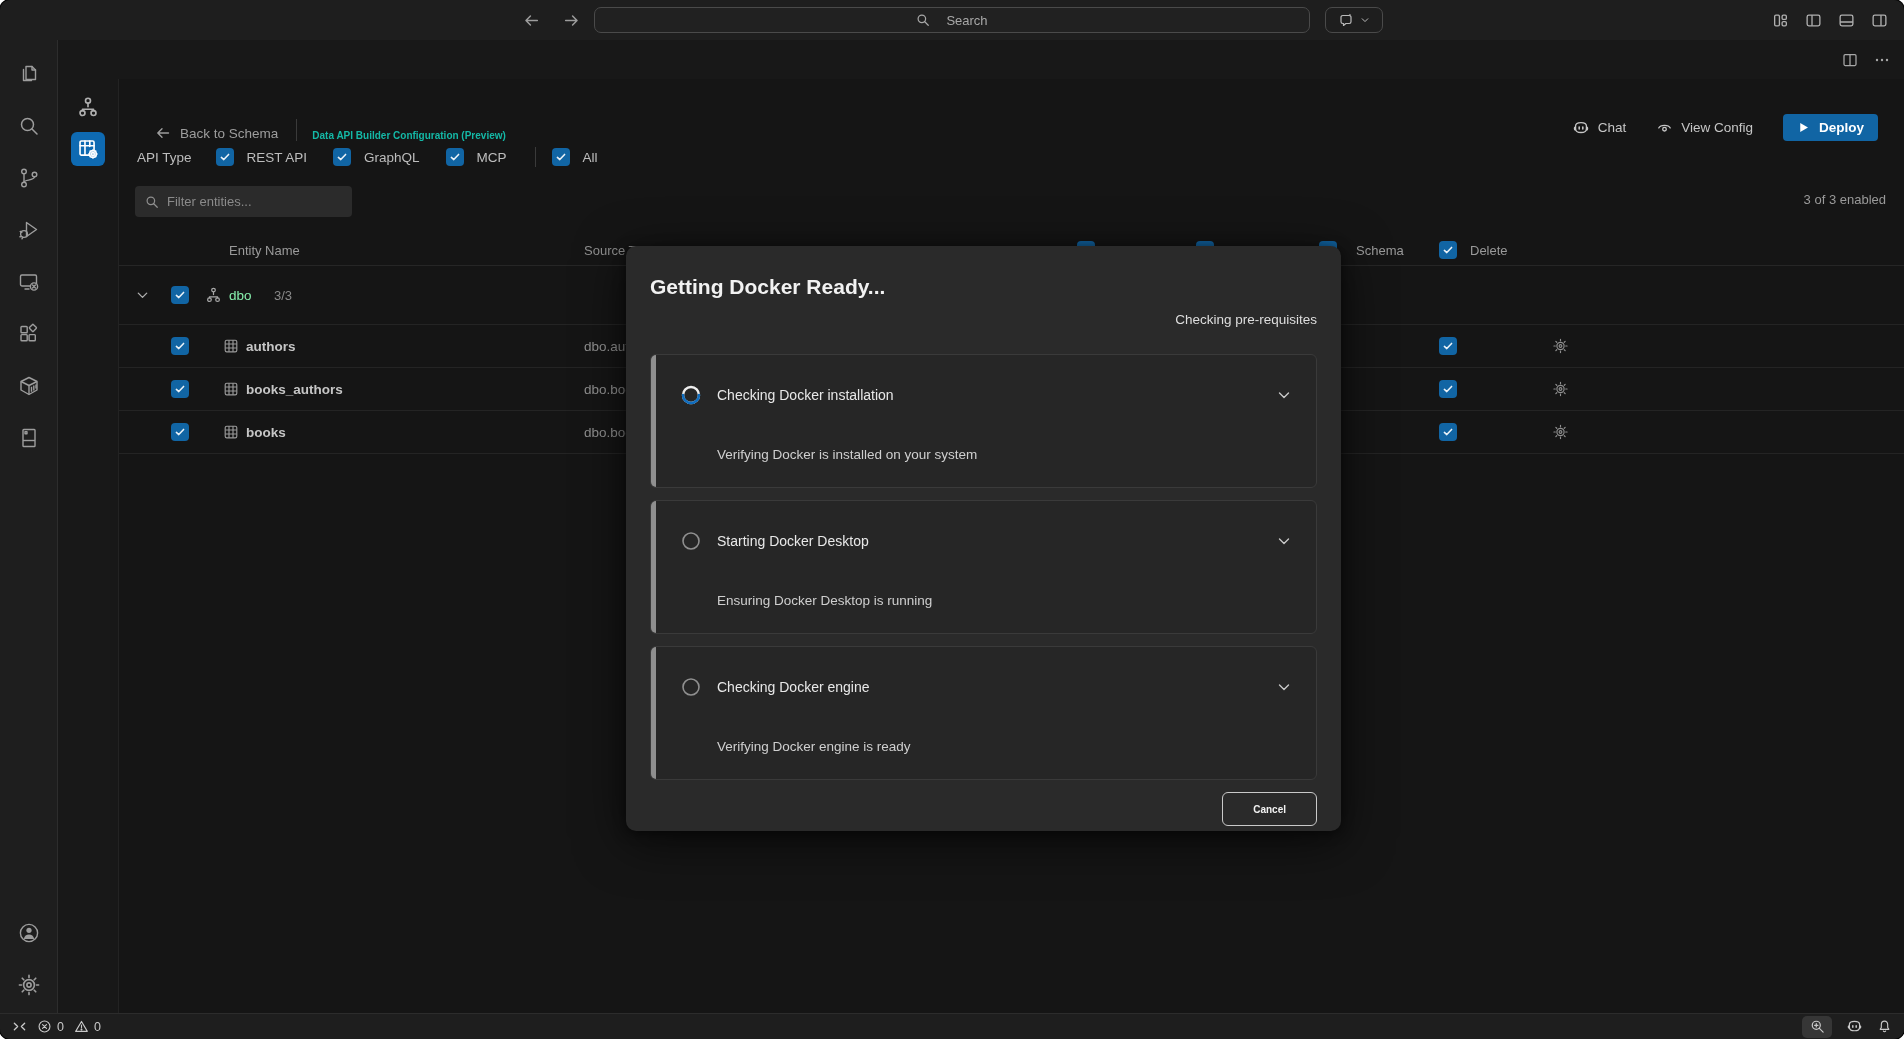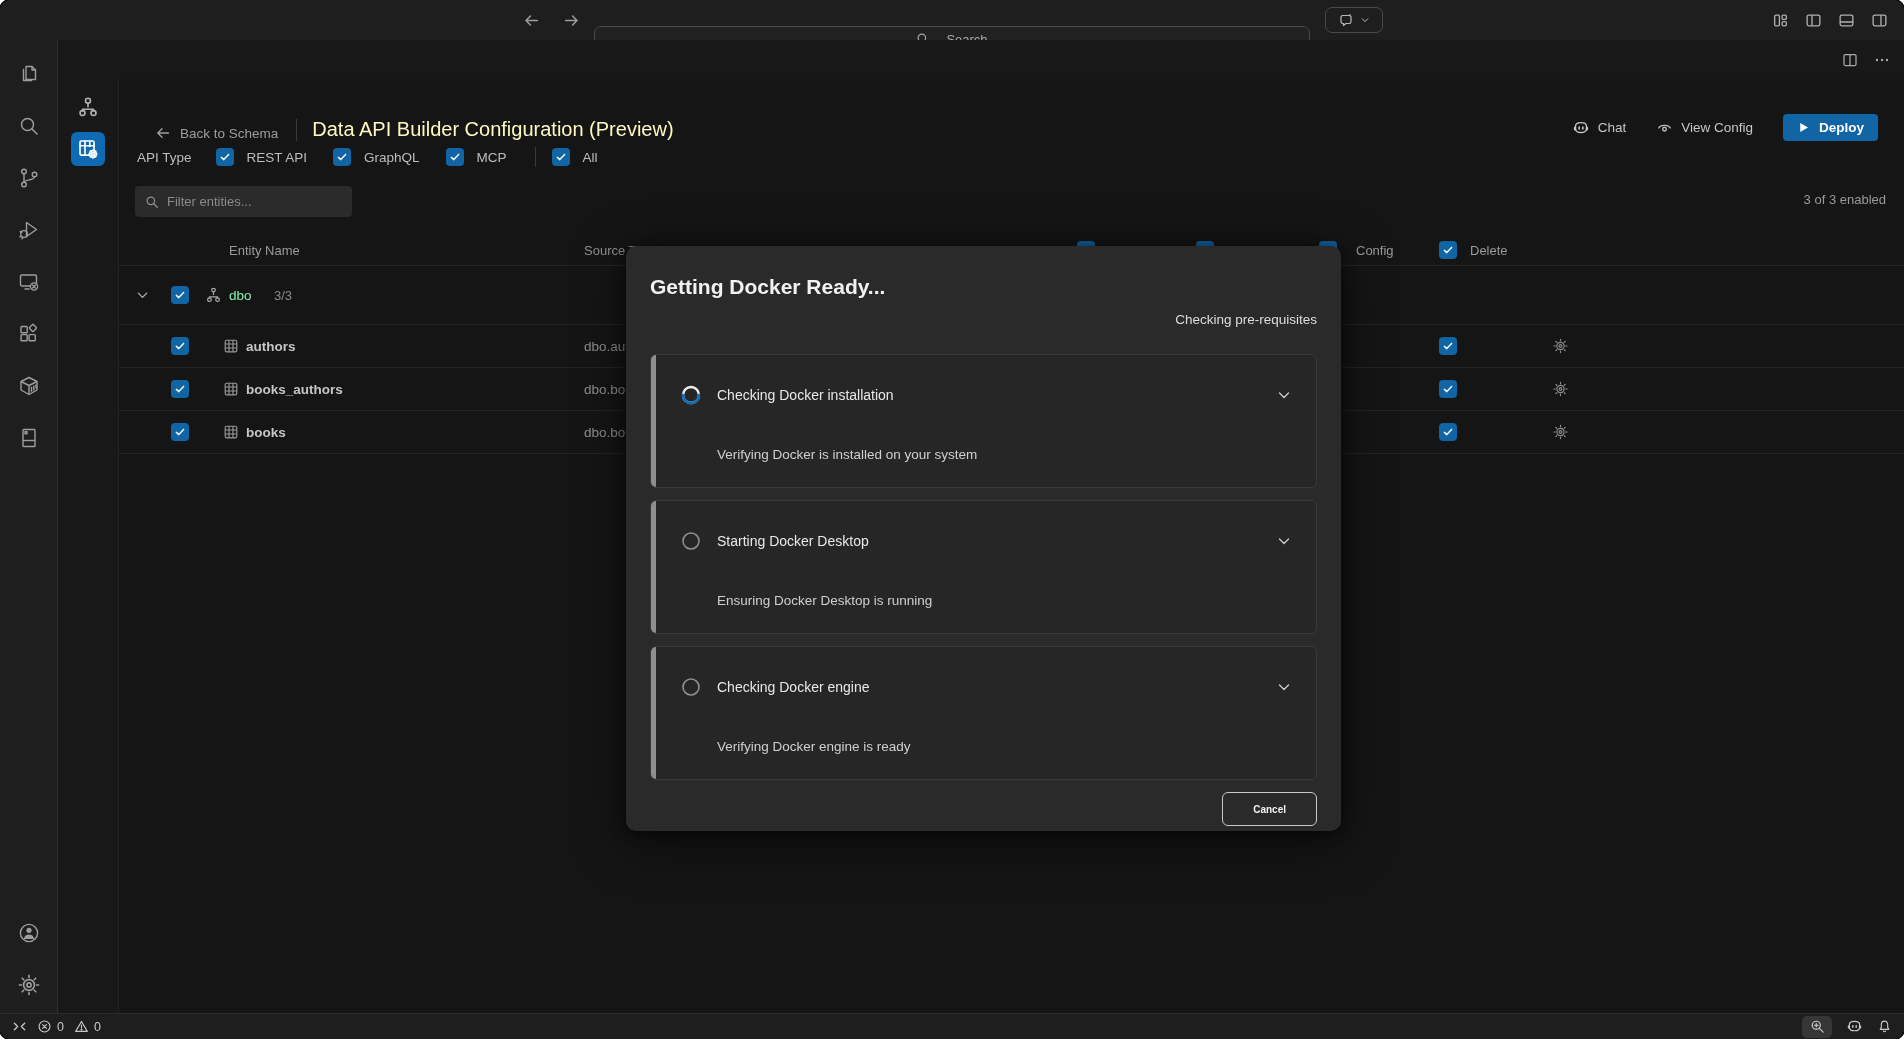--- a/index.html
+++ b/index.html
@@ -8,21 +8,21 @@
   #app { position:relative; width:1904px; height:1039px; background:#151515; overflow:hidden;
          border-radius:10px; box-shadow:0 0 0 1px #000; }
   svg { display:block; }
 
   
   .titlebar { position:absolute; left:0; top:0; right:0; height:40px; background:#1e1e1e; }
   .nav-arrows { position:absolute; left:520px; top:0; height:40px; display:flex; align-items:center; gap:18px; color:#9d9d9d; }
   .nav-btn { display:grid; place-items:center; width:22px; height:22px; }
   .searchbox { position:absolute; left:594px; top:7px; width:716px; height:26px; background:#212121;
                border:1px solid #4a4a4a; border-radius:7px; display:flex; align-items:center; justify-content:center;
-               gap:16px; color:#a8a8a8; font-size:13px;margin-top:19px; }
+               gap:16px; color:#a8a8a8; font-size:13px; }
   .copilot-pill { position:absolute; left:1325px; top:7px; width:58px; height:26px; border:1px solid #4a4a4a;
                   border-radius:7px; display:flex; align-items:center; justify-content:center; gap:6px; color:#b9b9b9; }
   .win-icons { position:absolute; right:16px; top:0; height:40px; display:flex; align-items:center; gap:16px; color:#b0b0b0; }
 
   
   .activitybar { position:absolute; left:0; top:40px; bottom:26px; width:58px; background:#1e1e1e;
                  border-right:1px solid #2d2d2d; display:flex; flex-direction:column; align-items:center; padding:8px 0 2px; }
   .ab-btn { width:48px; height:52px; display:grid; place-items:center; color:#9d9d9d; }
   .ab-spacer { flex:1; }
 
@@ -39,21 +39,21 @@
            border-right:1px solid #232323; display:flex; flex-direction:column; align-items:center; padding-top:11px; gap:8px; }
   .strip-btn { width:34px; height:34px; display:grid; place-items:center; color:#b0b0b0; border-radius:6px; }
   .strip-btn.active { background:#0e6ab2; color:#ffffff; }
 
   
   .content { position:absolute; left:119px; top:79px; right:0; bottom:26px; background:#151515; }
 
   .view-header { position:absolute; left:0; right:0; top:0; height:62px; display:flex; align-items:flex-end; }
   .back-btn { margin-left:36px; display:flex; align-items:center; gap:9px; color:#9d9d9d; font-size:13.5px; }
   .vsep { width:1px; height:22px; background:#3a3a3a; margin:0 15px 0 18px; }
-  .view-title { color:#fef9c3; font-weight:normal; font-size:20px; }
+  .view-title { color:#14b8a6; font-weight:bold; font-size:10px; }
   .header-right { margin-left:auto; display:flex; align-items:center; gap:30px; margin-right:26px; }
   .hbtn { display:flex; align-items:center; gap:8px; color:#c6c6c6; font-size:13.5px; }
   .deploy-btn { background:#1165a4; color:#ffffff; font-weight:600; font-size:13.5px; border-radius:4px;
                 height:27px; padding:0 14px; display:flex; align-items:center; gap:9px; }
 
   .api-row { position:absolute; top:62px; left:18px; height:32px; display:flex; align-items:center;
              font-size:13.5px; color:#bdbdbd; }
   .api-label { margin-right:24px; }
   .opt { display:flex; align-items:center; gap:13px; margin-right:26px; }
   .opt-sep { width:1px; height:20px; background:#3a3a3a; margin:0 16px 0 2px; }
@@ -409,21 +409,21 @@
           <svg width="12" height="12" viewBox="0 0 16 16" fill="none" stroke="#eaf2f8" stroke-width="2.1" stroke-linecap="round" stroke-linejoin="round">
               <path d="M3.2 8.6L6.4 11.4L12.8 4.6"></path>
             </svg>
         </span>
         <span class="cell c-lab-read">Read</span>
         <span class="cell c-cb c-cb-update cb">
           <svg width="12" height="12" viewBox="0 0 16 16" fill="none" stroke="#eaf2f8" stroke-width="2.1" stroke-linecap="round" stroke-linejoin="round">
               <path d="M3.2 8.6L6.4 11.4L12.8 4.6"></path>
             </svg>
         </span>
-        <span class="cell c-lab-update">Config</span>
+        <span class="cell c-lab-update">Schema</span>
         <span class="cell c-cb c-cb-delete cb">
           <svg width="12" height="12" viewBox="0 0 16 16" fill="none" stroke="#eaf2f8" stroke-width="2.1" stroke-linecap="round" stroke-linejoin="round">
               <path d="M3.2 8.6L6.4 11.4L12.8 4.6"></path>
             </svg>
         </span>
         <span class="cell c-lab-delete">Delete</span>
       </div>
 
       <div class="trow group">
         <span class="cell c-chevron">

